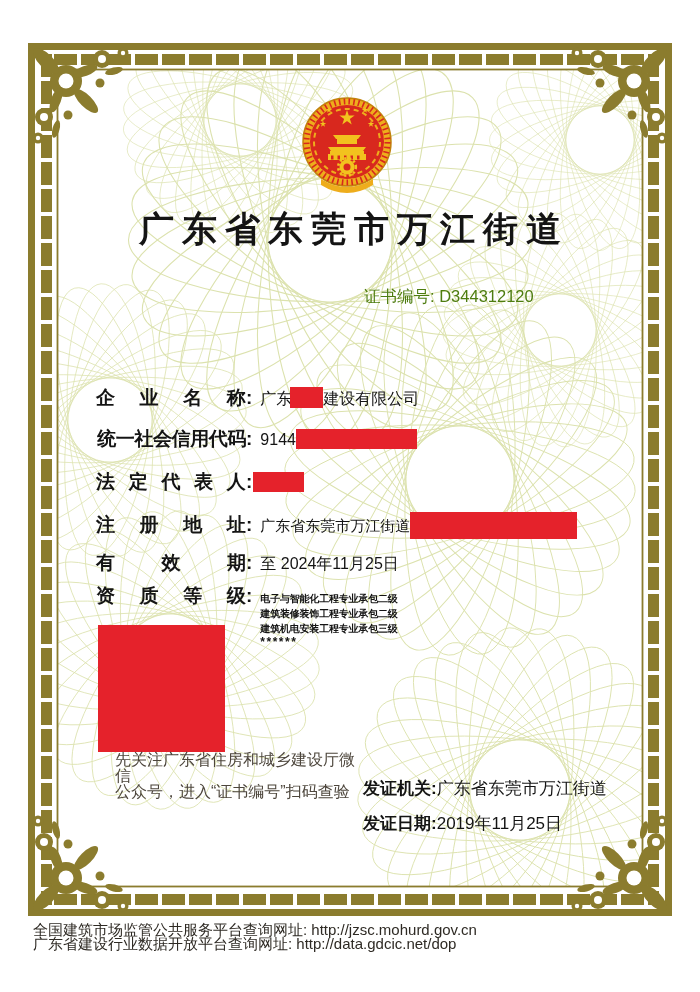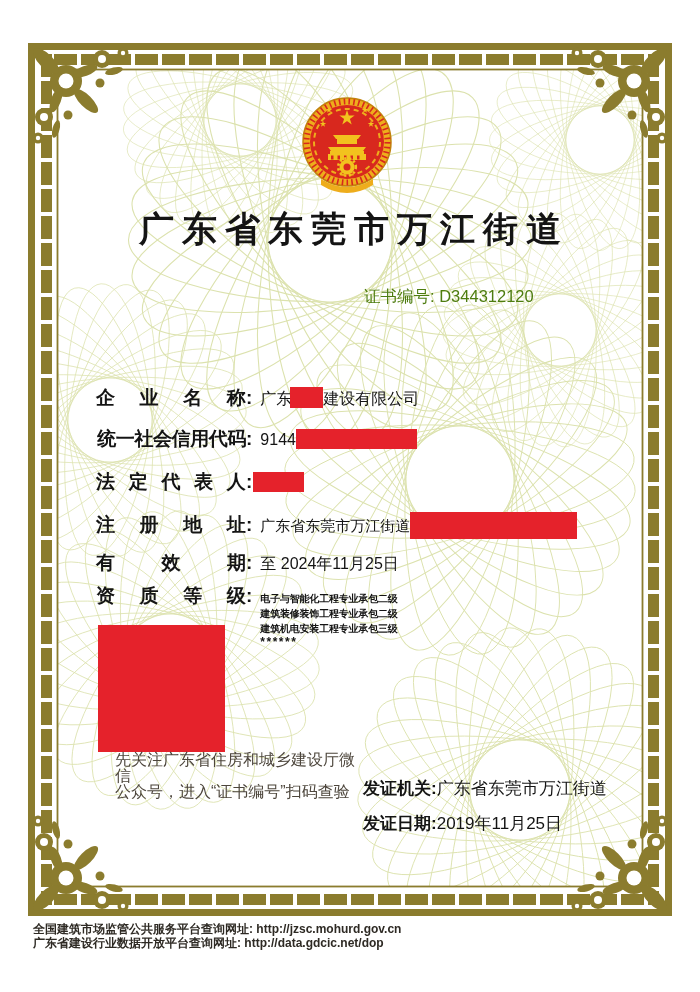--- a/index.html
+++ b/index.html
@@ -31,21 +31,21 @@
   .qual-line{font-size:10px;font-weight:bold;color:#141414;line-height:15px;letter-spacing:-0.2px;}
   .qual-stars{font-size:12px;font-weight:bold;letter-spacing:1.5px;line-height:12px;}
 
   .qr-block{position:absolute;left:98px;top:625px;width:127px;height:127px;background:#e5222b;z-index:2;}
   .qr-caption{position:absolute;left:95px;top:752px;width:245px;font-size:16px;line-height:15.8px;
               color:#4d463c;z-index:2;margin-left:20px;}
 
   .issue-row{position:absolute;left:363px;font-size:17px;color:#141414;z-index:2;white-space:nowrap;}
   .issue-lbl{font-weight:bold;}
 
-  .footer{position:absolute;left:33px;top:923px;font-size:12px;font-weight:bold;
+  .footer{position:absolute;left:33px;top:923px;font-size:15px;font-weight:normal;
           line-height:13.5px;color:#2e2a24;z-index:2;}
 </style>
 </head>
 <body>
 
 <div class="page">
 
   <svg class="bg-svg" width="700" height="992" viewBox="0 0 700 992">
     <defs>
       <pattern id="bh" width="27" height="11" patternUnits="userSpaceOnUse">

